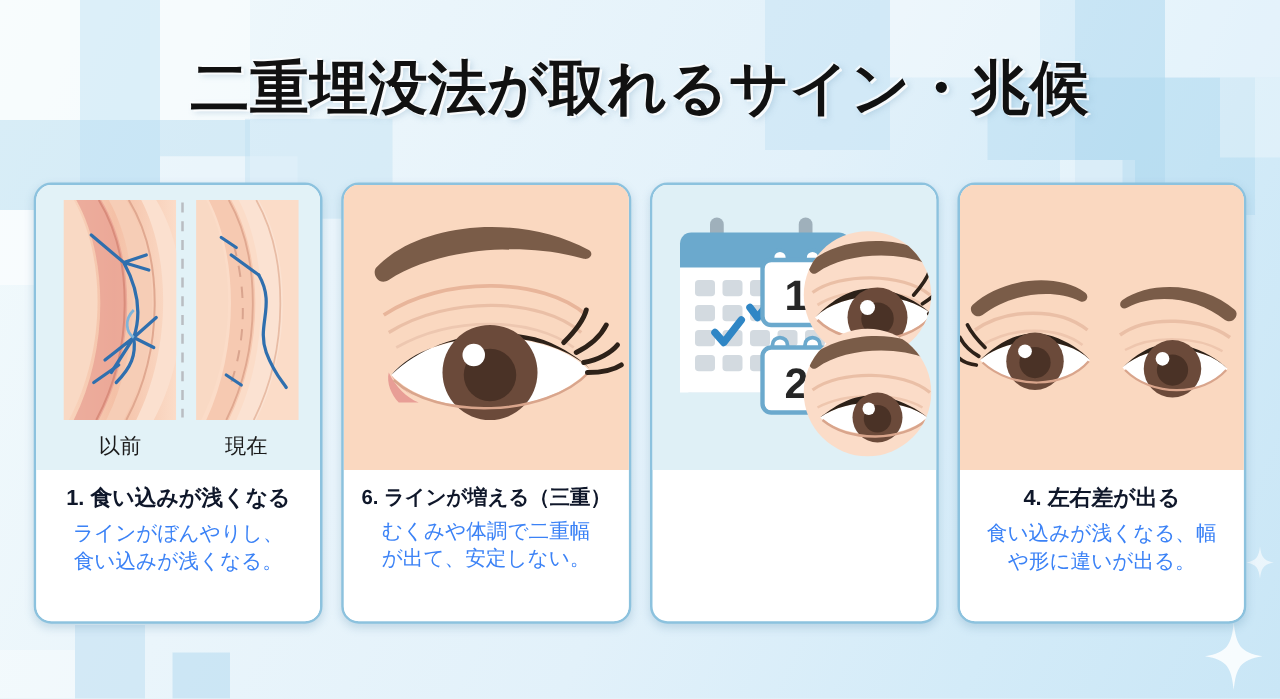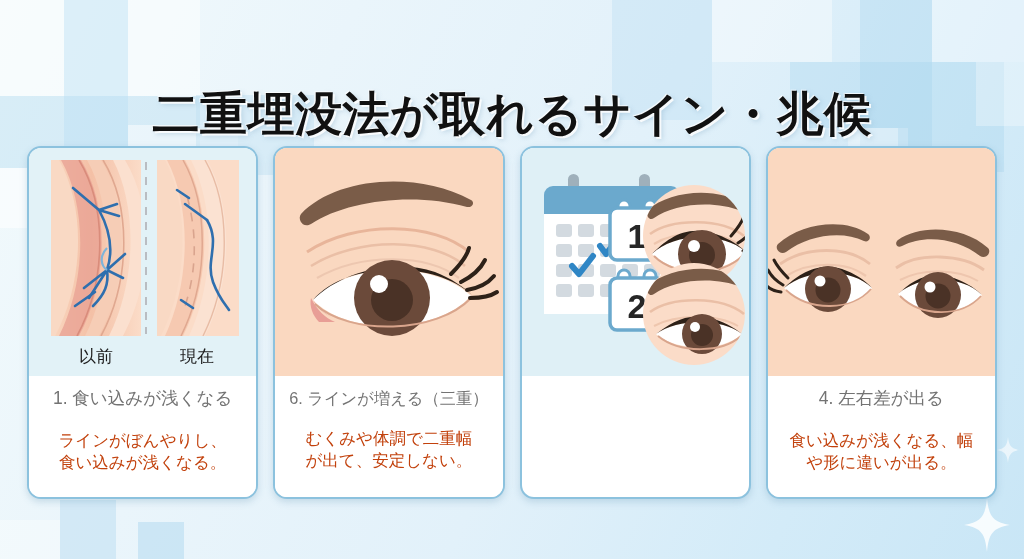--- a/index.html
+++ b/index.html
@@ -39,21 +39,20 @@
   
   #title-wrap {
     position: absolute;
     top: 0;
     left: 0;
     width: 1024px;
     height: 140px;
     display: flex;
     align-items: center;
     justify-content: center;
-    margin-top: 44px;
   }
   #page-title {
     font-size: 47px;
     font-weight: bold;
     color: #111111;
     letter-spacing: 0.5px;
     text-shadow:
       2px 2px 0 rgba(255,255,255,0.85),
       -1px -1px 0 rgba(255,255,255,0.7),
       3px 3px 5px rgba(120,160,190,0.35);
@@ -94,32 +93,32 @@
 
   .card-text {
     flex: 1;
     background: #ffffff;
     padding: 6px 6px 0 6px;
     box-sizing: border-box;
     text-align: center;
   }
   .card-head {
     font-size: 17.5px;
-    font-weight: normal;
-    color: #737373;
+    font-weight: bold;
+    color: #0f172a;
     line-height: 1.25;
     margin-top: 6px;
     white-space: nowrap;
   }
   .card-head.sm { font-size: 16.3px; }
   .card-body {
     font-size: 16.5px;
-    color: #c2410c;
+    color: #3b82f6;
     line-height: 1.33;
-    margin-top: 20px;
+    margin-top: 7px;
     padding: 0 4px;
   }
 
   svg { display: block; }
 </style>
 </head>
 <body>
 
 <div id="stage">
 

